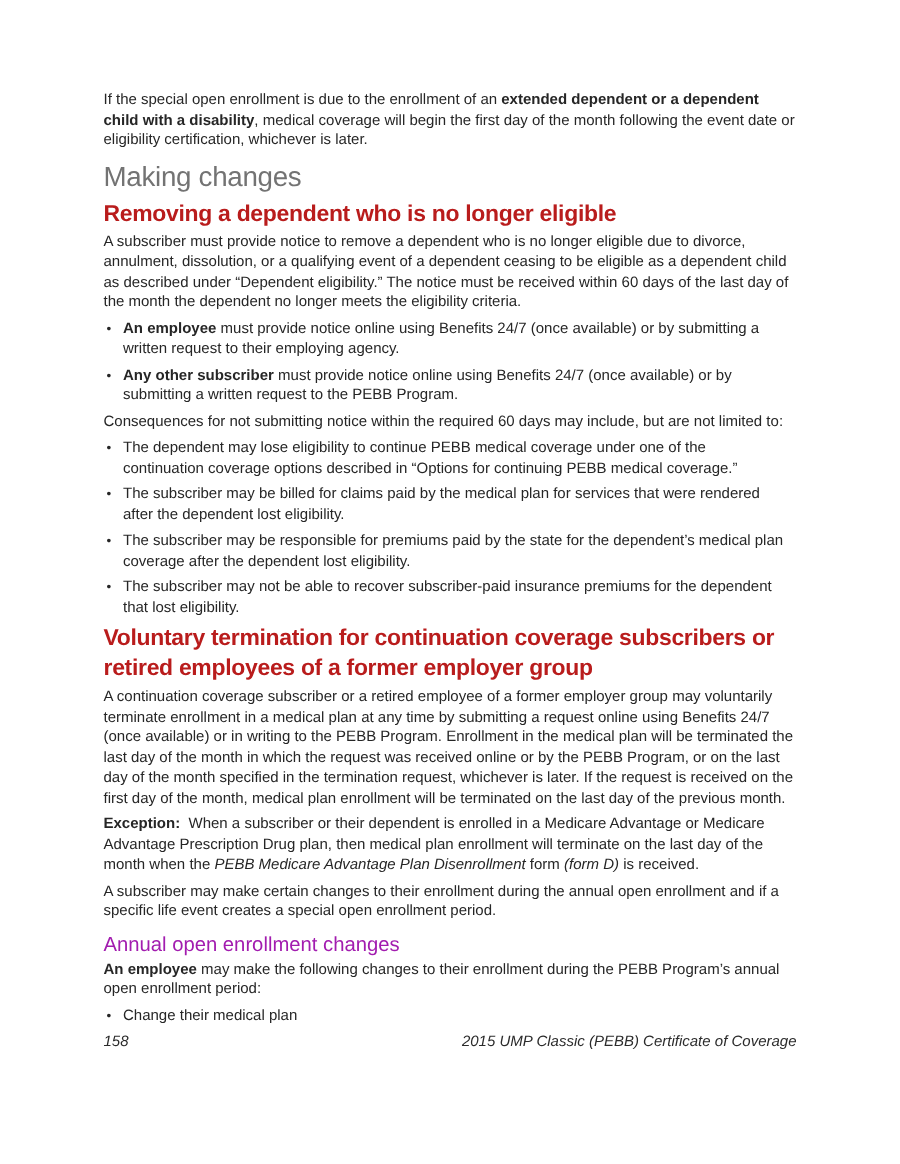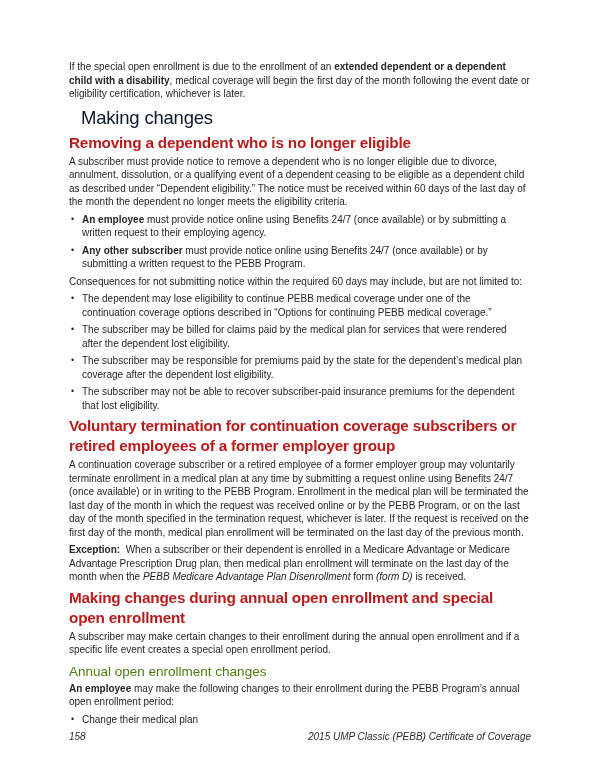--- a/index.html
+++ b/index.html
@@ -20,37 +20,37 @@
   }
   p {
     font-size: 10px;
     line-height: 13.5px;
     margin: 0 0 4px 0;
   }
   h1 {
     font-size: 18.5px;
     line-height: 22px;
     font-weight: 400;
-    color: #0f172a;
-    margin: 6px 0 2px 12px;
+    color: #737373;
+    margin: 6px 0 2px 0;
     letter-spacing: -0.2px;
   }
   h2 {
     font-size: 15.3px;
     line-height: 20px;
     font-weight: 700;
     color: #b91c1c;
     margin: 4px 0 2px 0;
     letter-spacing: -0.2px;
   }
   h3 {
     font-size: 13.5px;
     line-height: 17px;
     font-weight: 400;
-    color: #4d7c0f;
+    color: #a21caf;
     margin: 6px 0 2px 0;
   }
   ul {
     list-style: none;
     margin: 0 4px 4px 0;
     padding: 0;
   }
   li {
     position: relative;
     font-size: 10px;
@@ -103,21 +103,20 @@
       <li><span>The dependent may lose eligibility to continue PEBB medical coverage under one of the continuation coverage options described in “Options for continuing PEBB medical coverage.”</span></li>
       <li><span>The subscriber may be billed for claims paid by the medical plan for services that were rendered after the dependent lost eligibility.</span></li>
       <li><span>The subscriber may be responsible for premiums paid by the state for the dependent’s medical plan coverage after the dependent lost eligibility.</span></li>
       <li><span>The subscriber may not be able to recover subscriber-paid insurance premiums for the dependent that lost eligibility.</span></li>
     </ul>
 
     <h2>Voluntary termination for continuation coverage subscribers or retired employees of a former employer group</h2>
     <p><span>A continuation coverage subscriber or a retired employee of a former employer group may voluntarily terminate enrollment in a medical plan at any time by submitting a request online using Benefits 24/7 (once available) or in writing to the PEBB Program. Enrollment in the medical plan will be terminated the last day of the month in which the request was received online or by the PEBB Program, or on the last day of the month specified in the termination request, whichever is later. If the request is received on the first day of the month, medical plan enrollment will be terminated on the last day of the previous month.</span></p>
     <p><span class="b">Exception:</span><span>&nbsp; When a subscriber or their dependent is enrolled in a Medicare Advantage or Medicare Advantage Prescription Drug plan, then medical plan enrollment will terminate on the last day of the month when the </span><span class="i">PEBB Medicare Advantage Plan Disenrollment</span><span> form </span><span class="i">(form D)</span><span> is received.</span></p>
 
-    <h2>Making changes during annual open enrollment and special open enrollment</h2>
     <p><span>A subscriber may make certain changes to their enrollment during the annual open enrollment and if a specific life event creates a special open enrollment period.</span></p>
 
     <h3>Annual open enrollment changes</h3>
     <p><span class="b">An employee</span><span> may make the following changes to their enrollment during the PEBB Program’s annual open enrollment period:</span></p>
 
     <ul>
       <li><span>Change their medical plan</span></li>
     </ul>
 
     <div class="footer">

